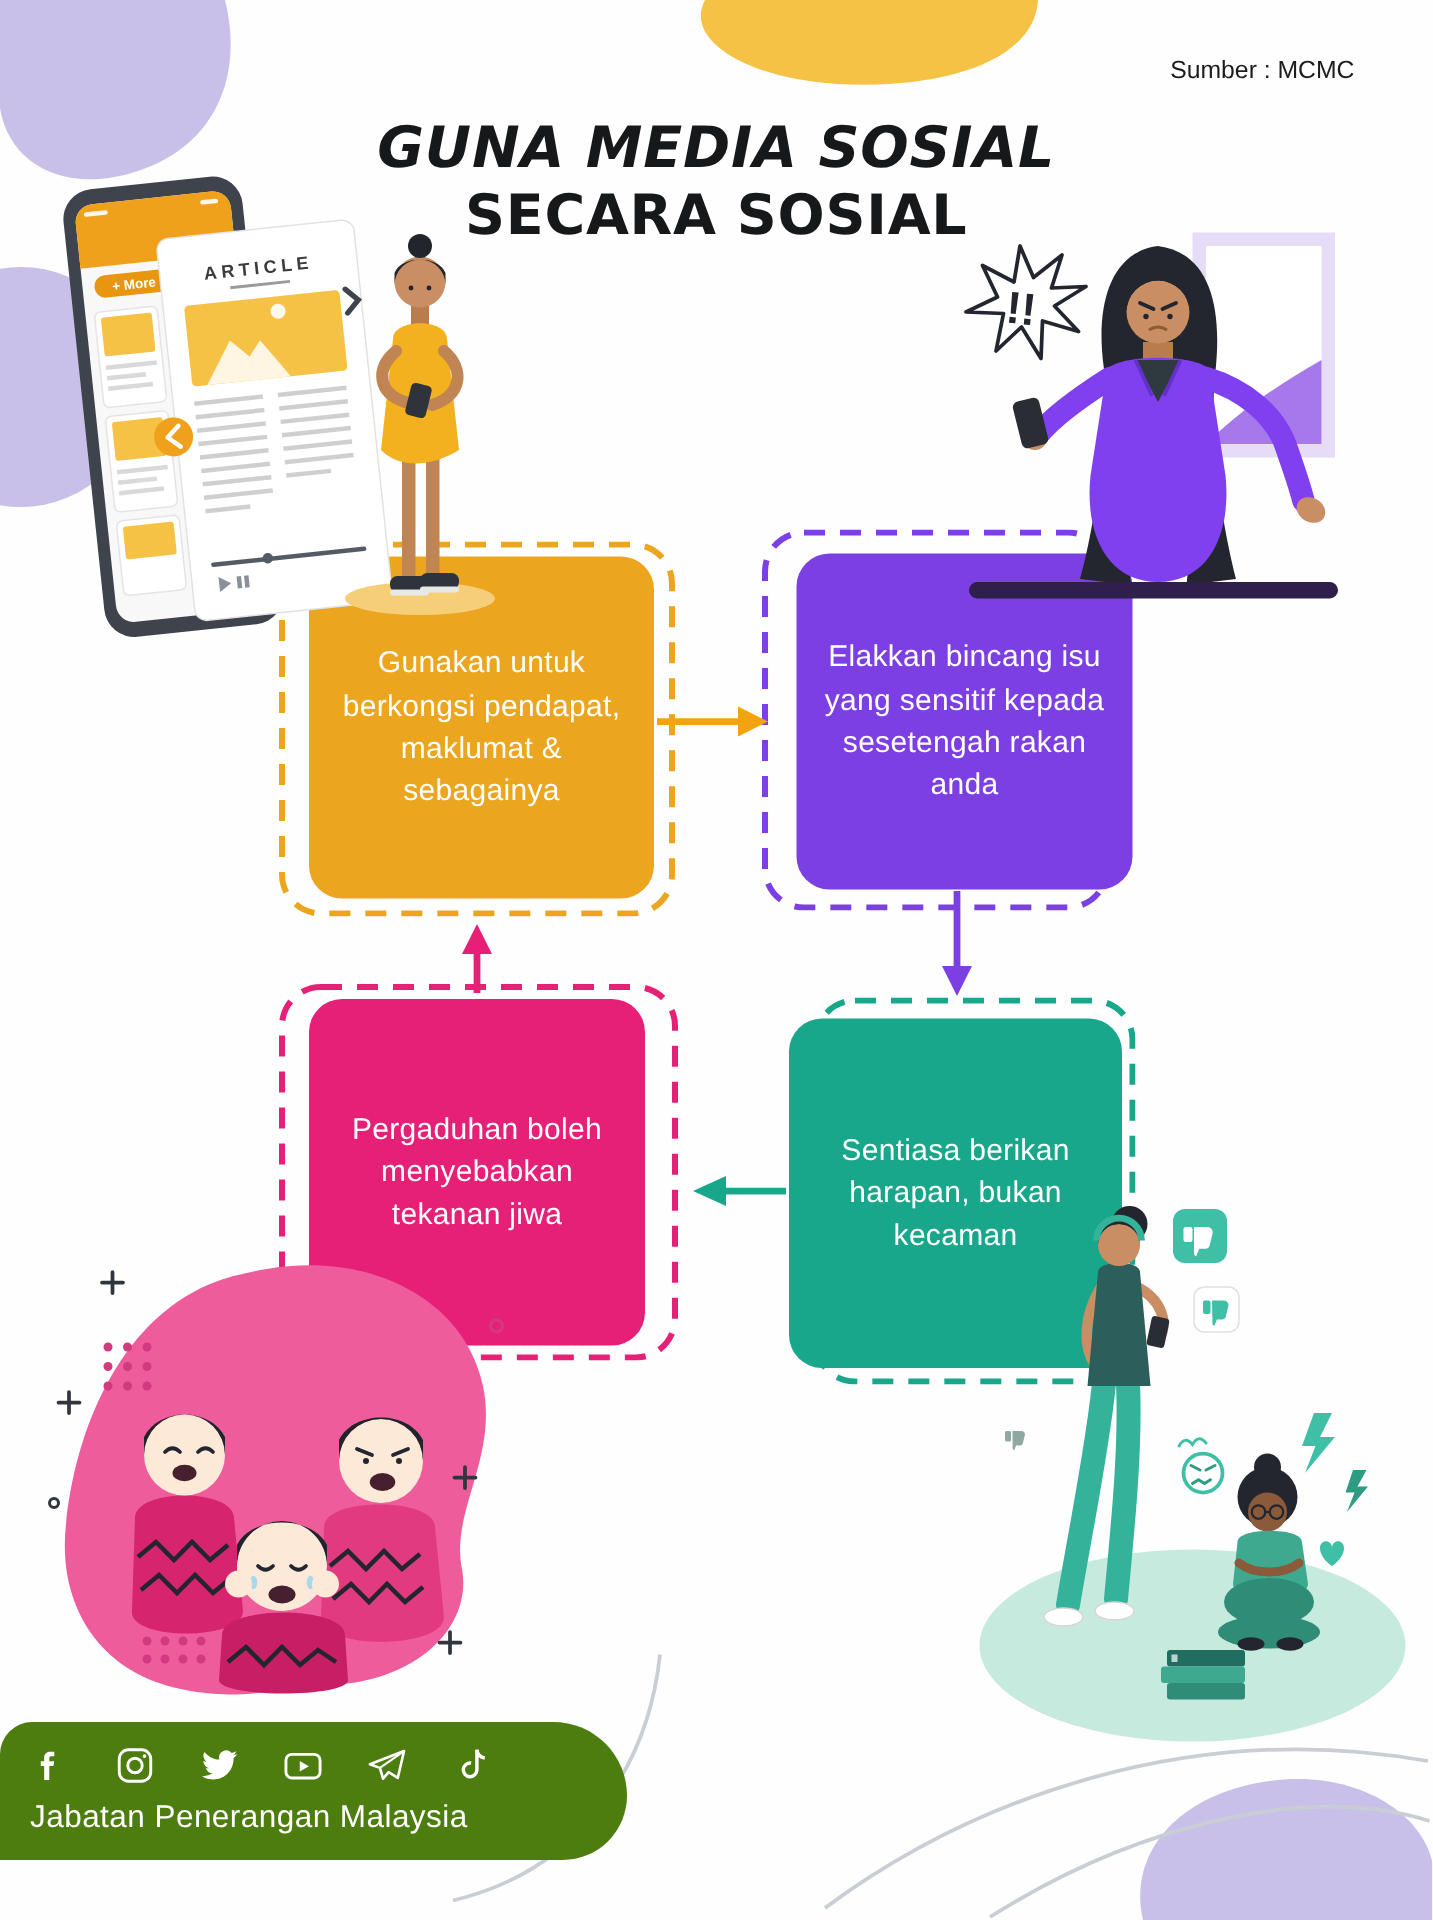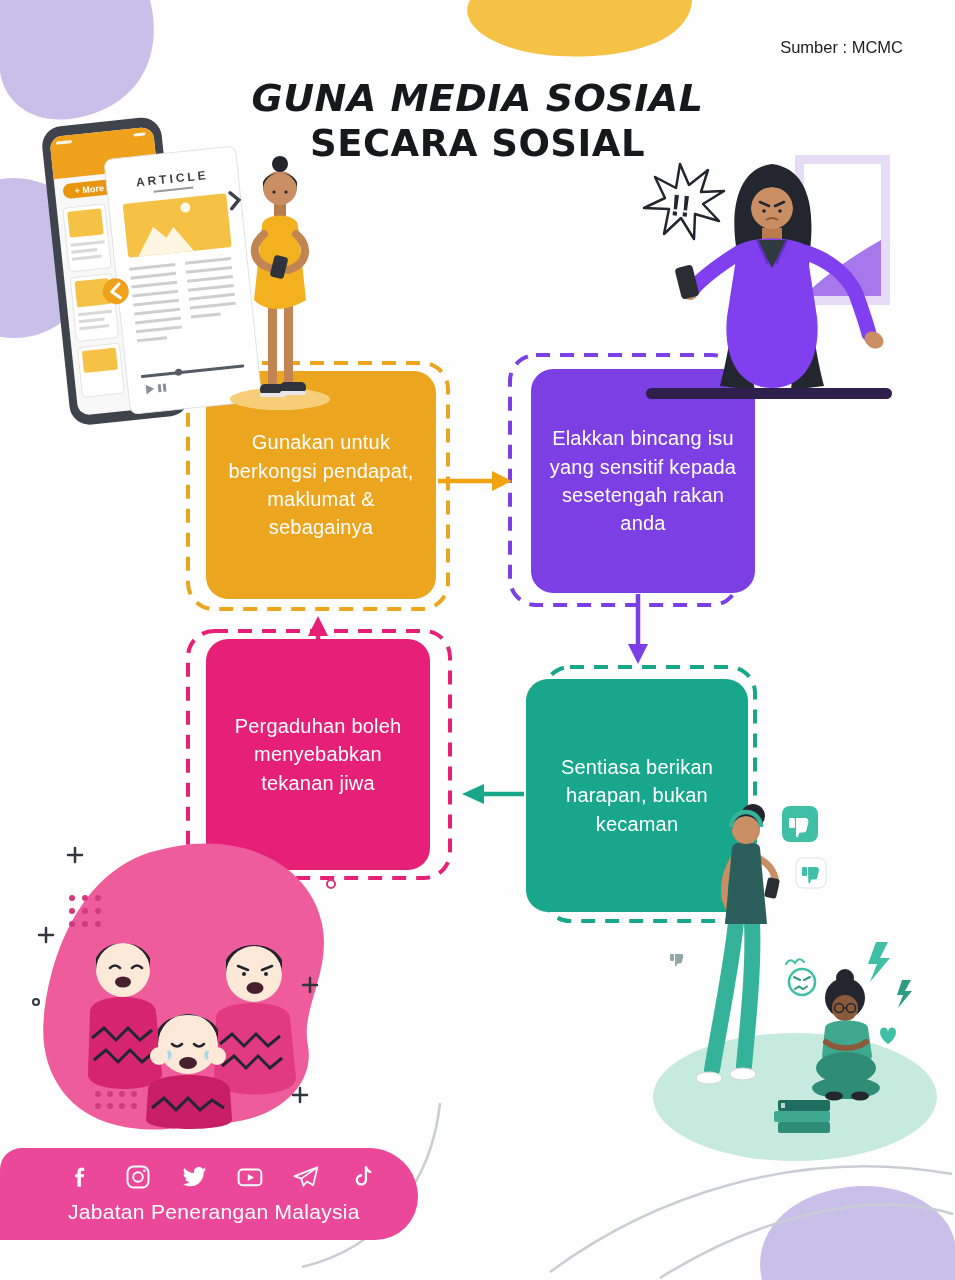--- a/index.html
+++ b/index.html
@@ -12,22 +12,22 @@
   .title{position:absolute;top:76px;left:0;width:100%;text-align:center;z-index:2;color:#17181a;
          font-family:"DejaVu Sans","Liberation Sans",sans-serif;font-weight:800;}
   .title .l1{font-size:38px;letter-spacing:.5px;font-style:italic;}
   .title .l2{font-size:37px;margin-top:2px;letter-spacing:.5px;}
   .flow{position:absolute;z-index:2;}
   .flow .dash{position:absolute;}
   .flow .solid{position:absolute;border-radius:22px;display:flex;align-items:center;justify-content:flex-end;
                text-align:center;color:#fff;font-size:20px;line-height:1.42;font-weight:500;
                padding:0 18px;letter-spacing:.2px;}
   .arrows{position:absolute;left:0;top:0;z-index:2;pointer-events:none;}
-  .footer{position:absolute;left:0;top:1148px;width:418px;height:92px;background:#ec4899;
-          border-radius:28px 64px 56px 0;z-index:4;padding:15px 0 0 68px;}
+  .footer{position:absolute;left:0;top:1148px;width:418px;height:92px;background:#4d7c0f;
+          border-radius:28px 64px 56px 0;z-index:4;padding:15px 0 0 20px;}
   .social-row{display:flex;gap:28px;align-items:center;}
   .social-row svg{width:28px;height:28px;display:block;}
   .footer-label{color:#fff;font-size:21px;margin-top:9px;letter-spacing:.3px;}
   svg text{font-family:"Liberation Sans",sans-serif;}
 </style>
 </head>
 <body>
 
 <div class="page">
 
@@ -75,21 +75,21 @@
 
   <div class="flow" style="left:526px;top:665px;width:231px;height:258px">
     <svg class="dash" style="left:16px;top:0" width="215" height="258">
       <rect x="2" y="2" width="211" height="254" rx="26" fill="none" stroke="#18A78A" stroke-width="4" stroke-dasharray="14 10"></rect>
     </svg>
     <div class="solid" style="left:0;top:14px;width:222px;height:233px;background:#18A78A">
       <span>Sentiasa berikan harapan, bukan kecaman</span>
     </div>
   </div>
 
-  <div class="flow" style="left:186px;top:629px;width:266px;height:251px">
+  <div class="flow" style="left:186px;top:656px;width:266px;height:251px">
     <svg class="dash" style="left:0;top:0" width="266" height="251">
       <rect x="2" y="2" width="262" height="247" rx="26" fill="none" stroke="#E72077" stroke-width="4" stroke-dasharray="14 10"></rect>
     </svg>
     <div class="solid" style="left:20px;top:10px;width:224px;height:231px;background:#E72077">
       <span>Pergaduhan boleh menyebabkan tekanan jiwa</span>
     </div>
   </div>
 
   <svg class="arrows" width="955" height="1280" viewBox="0 0 955 1280">
     <g>

